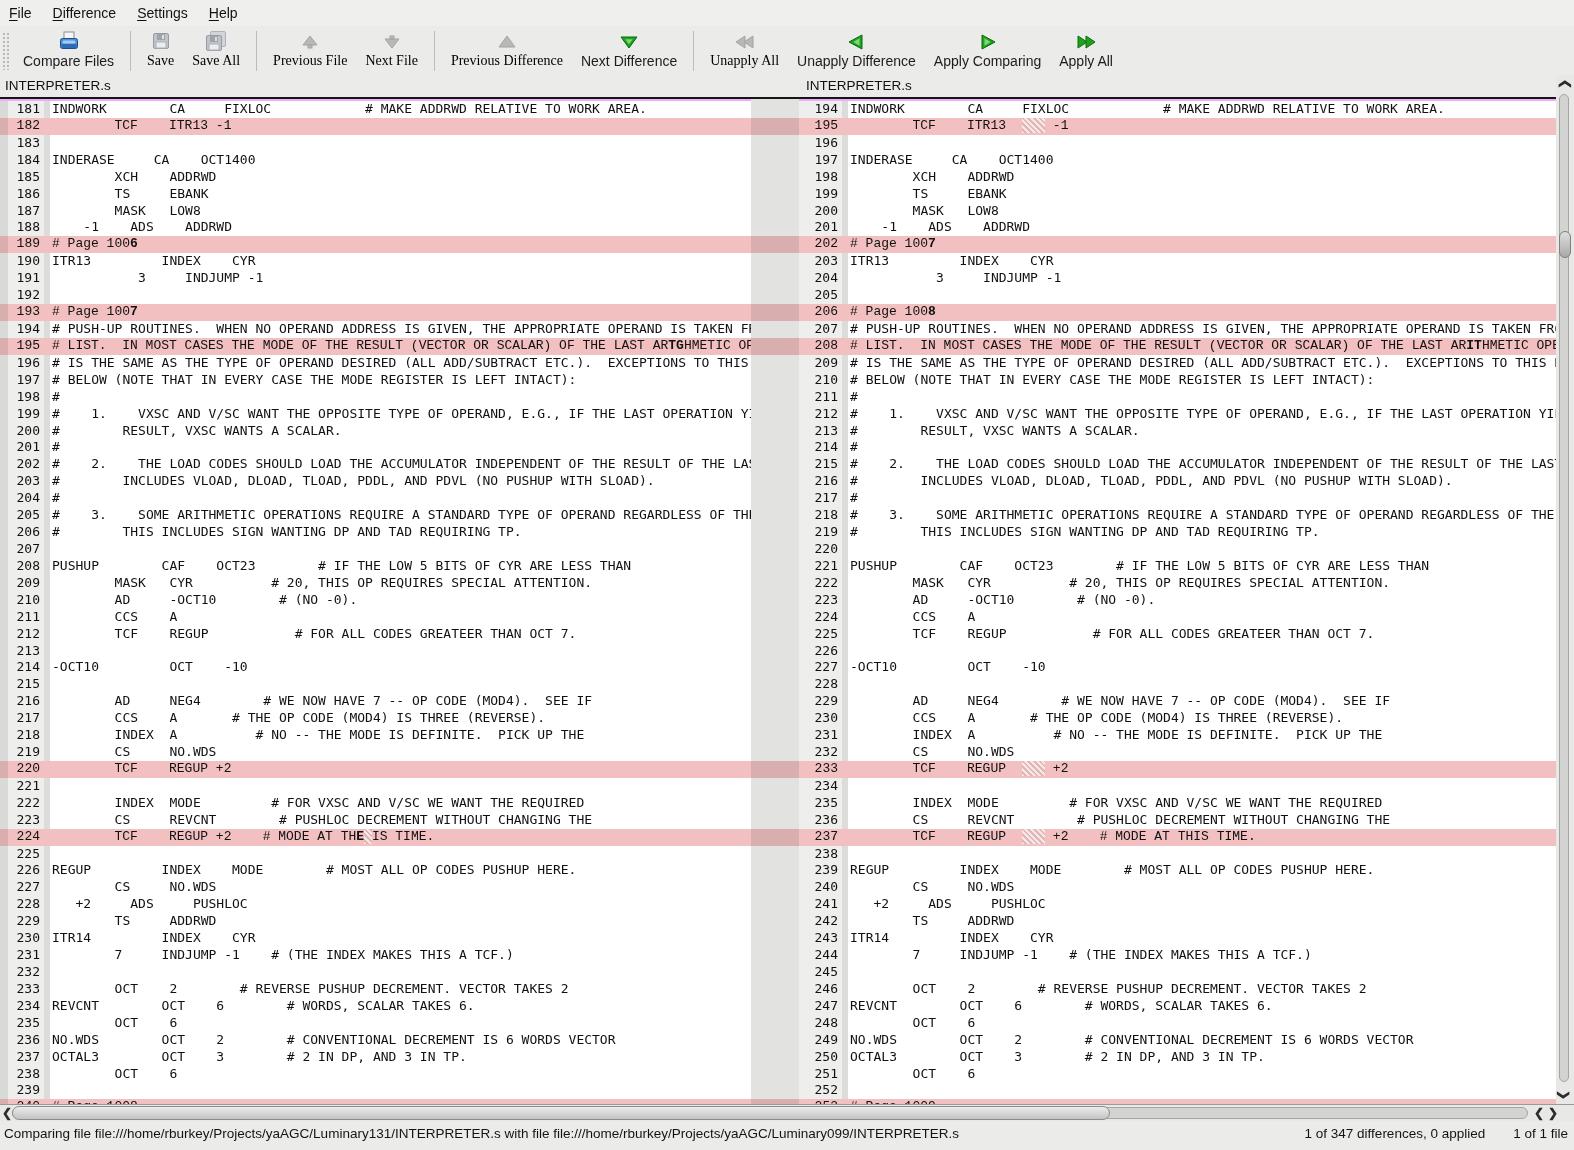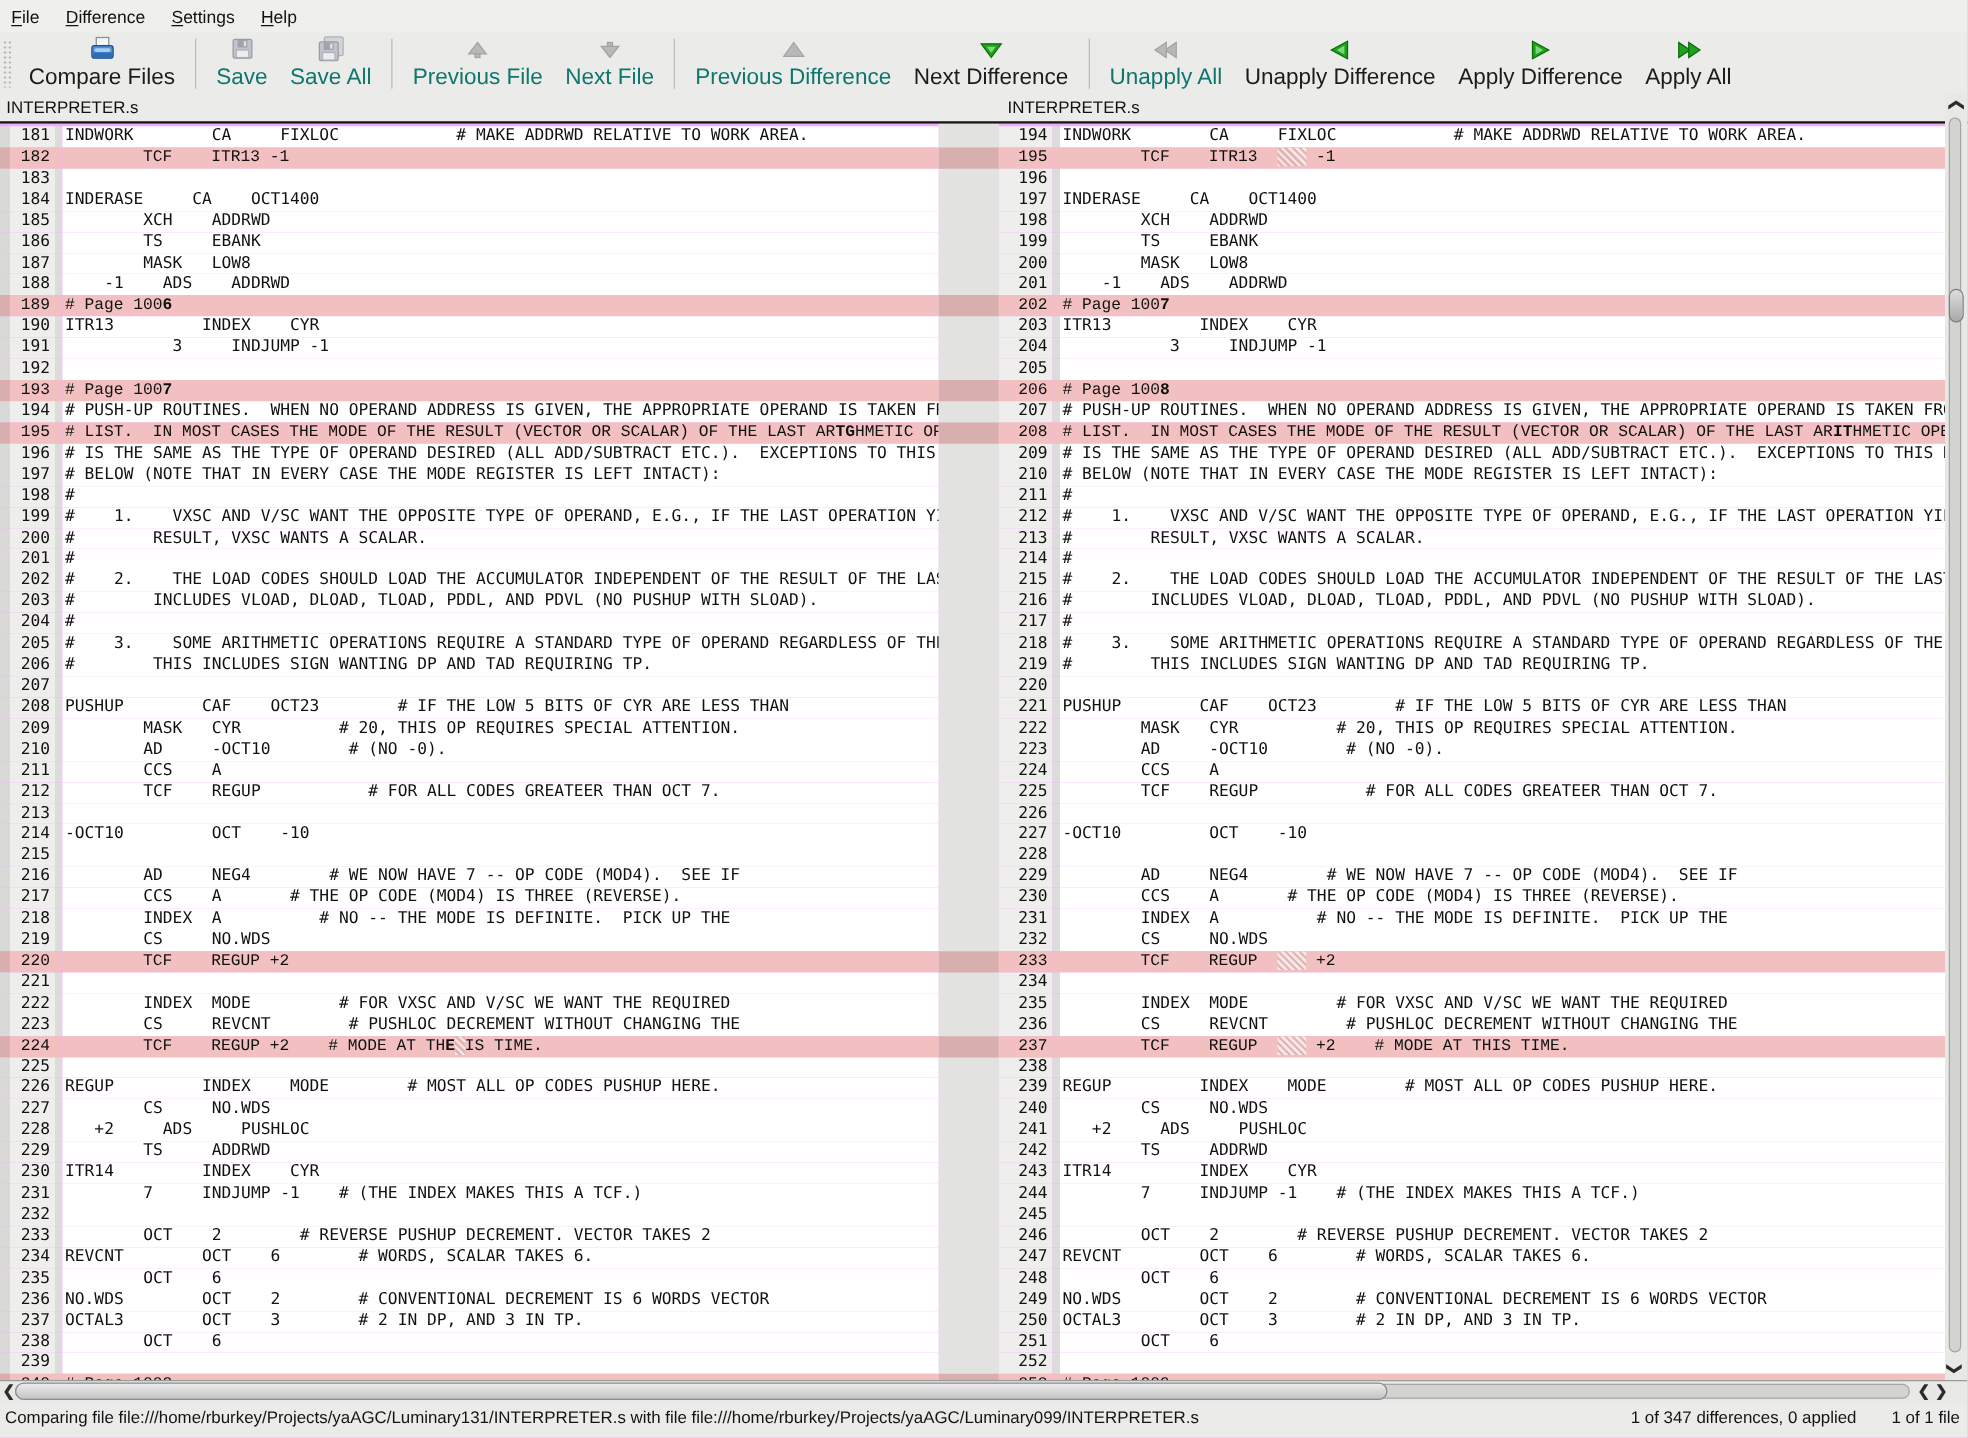--- a/index.html
+++ b/index.html
@@ -12,22 +12,22 @@
   .menubar{position:absolute;left:0;top:0;width:1574px;height:26px;background:#efefed;
     display:flex;align-items:center;padding-left:9px;gap:21px;font-size:14px;box-sizing:border-box;}
   .menu-item{cursor:default;}
   .menu-item u{text-decoration:underline;text-underline-offset:2px;}
   
   .toolbar{position:absolute;left:0;top:26px;width:1574px;height:49px;background:#ebebe9;
     display:flex;align-items:center;padding-left:14px;box-sizing:border-box;}
   .toolbar-grip{position:absolute;left:2px;top:6px;width:7px;height:38px;
     background-image:radial-gradient(#b9b9b7 32%,transparent 36%);background-size:4px 4px;}
   .tbtn{display:flex;flex-direction:column;align-items:center;justify-content:flex-end;
-    gap:1px;padding:1px 9px 3px;font-size:18px;color:#1c1c1c;white-space:nowrap;}
-  .tbtn.disabled{color:#0f766e;}
+    gap:1px;padding:1px 9px 3px;font-size:14px;color:#1c1c1c;white-space:nowrap;}
+  .tbtn.disabled{color:#000000;font-family:Liberation Serif, serif;}
   .tbtn .ticon{height:22px;display:flex;align-items:flex-end;}
   .tsep{width:1px;height:40px;background:#bcbcba;margin:0 7px;flex:none;}
   
   .hdrrow{position:absolute;left:0;top:75px;width:1574px;height:24px;box-sizing:border-box;
     border-bottom:2px solid #161616;background:#ebebe9;font-size:13.5px;}
   .ptitle{position:absolute;top:3px;}
   
   .content{position:absolute;left:0;top:99px;width:1556px;height:1005px;overflow:hidden;background:#f0abfc;}
   .pane{position:absolute;top:0;height:100%;padding-top:2px;box-sizing:border-box;}
   .pane-left{left:0;width:751px;}
@@ -172,21 +172,21 @@
       </span>
       <span>Unapply Difference</span>
     </div>
     <div class="tbtn">
       <span class="ticon">
         <svg width="22" height="20" viewBox="0 0 22 20">
           <polygon points="18,10 5,3 5,17" fill="#1ea21e" stroke="#0a6a0a" stroke-width="1"></polygon>
           <polygon points="14.5,10 7,5.5 7,14.5" fill="#7bd97b" stroke="#1ea21e" stroke-width="1"></polygon>
         </svg>
       </span>
-      <span>Apply Difference</span>
+      <span>Apply Comparing</span>
     </div>
     <div class="tbtn">
       <span class="ticon">
         <svg width="24" height="20" viewBox="0 0 24 20">
           <polygon points="13,10 4,4 4,16" fill="#1ea21e" stroke="#0a6a0a" stroke-width="1"></polygon>
           <polygon points="21,10 12,4 12,16" fill="#1ea21e" stroke="#0a6a0a" stroke-width="1"></polygon>
         </svg>
       </span>
       <span>Apply All</span>
     </div>

